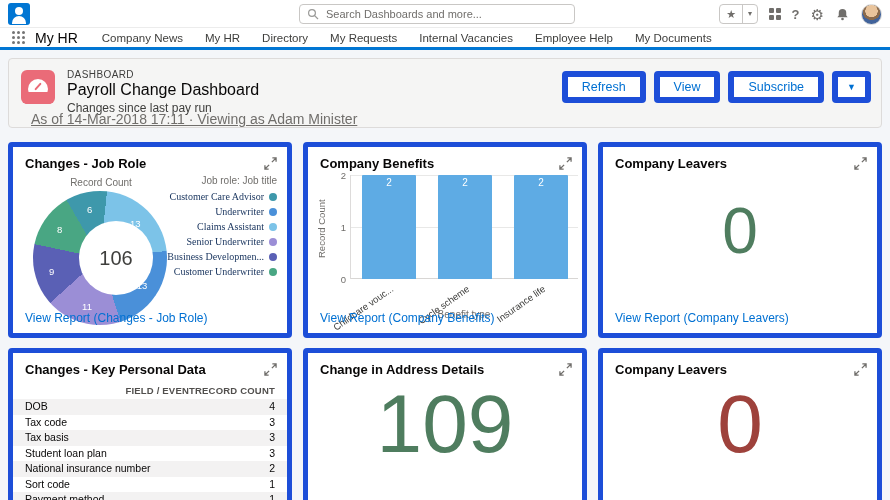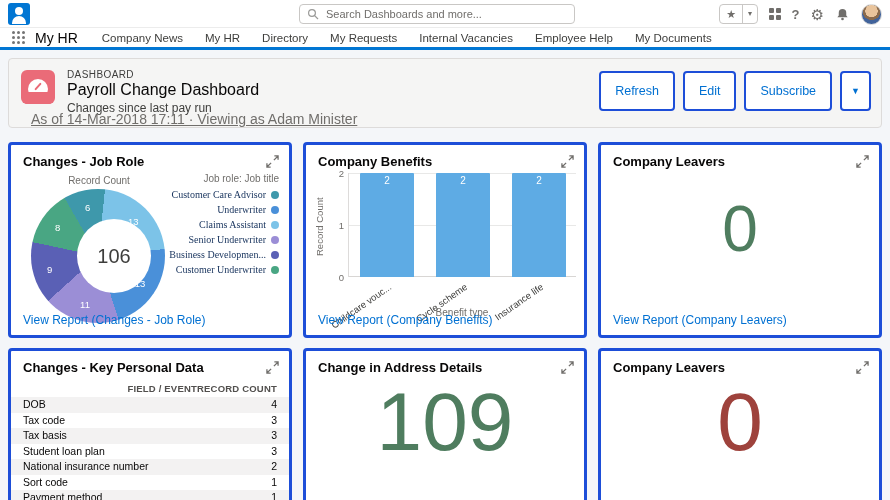--- a/index.html
+++ b/index.html
@@ -47,26 +47,26 @@
     border-radius:6px; overflow:hidden;}
   .gauge { position:absolute; left:7px; top:9px; width:20px; height:20px; background:#fff; border-radius:50%;}
   .gauge-cut { position:absolute; left:4px; top:22px; width:26px; height:14px; background:#ea6b78; }
   .needle { position:absolute; left:16px; top:12px; width:2px; height:9px; background:#ea6b78;
     transform:rotate(42deg); border-radius:1px;}
   .ph-type { position:absolute; left:58px; top:10px; font-size:10px; color:#3e3e3c; letter-spacing:.4px; }
   .ph-title { position:absolute; left:58px; top:22px; font-size:16px; color:#080707; }
   .ph-sub { position:absolute; left:58px; top:42px; font-size:12px; color:#3e3e3c; }
   .ph-meta { position:absolute; left:22px; top:52px; font-size:14px; color:#706e6b;text-decoration:underline; }
   .ph-actions { position:absolute; right:10px; top:12px; display:flex; gap:8px; }
-  .btn { height:40px; background:#fff; border:2px solid #1d4ed8; border-radius:4px; color:#0070d2;
+  .btn { height:32px; background:#fff; border:6px solid #1d4ed8; border-radius:4px; color:#0070d2;
     font-size:12.5px; padding:0 14px; cursor:pointer; font-family:"Liberation Sans", sans-serif;}
   .btn.caret-btn { padding:0 9px; font-size:9px; }
 
   
-  .card { position:absolute; background:#fff; border:3px solid #1d4ed8; border-radius:4px; }
+  .card { position:absolute; background:#fff; border:5px solid #1d4ed8; border-radius:4px; }
   .c-title { position:absolute; left:12px; top:9px; font-size:13px; font-weight:600; color:#080707; }
   .expand { position:absolute; right:10px; top:10px; width:13px; height:13px; cursor:pointer; }
   .c-link { position:absolute; left:12px; bottom:8px; font-size:12px; color:#0070d2; cursor:pointer;
     text-decoration:none; }
 
   .card1 { left:8px;  top:142px; width:284px; height:196px; }
   .card2 { left:303px; top:142px; width:284px; height:196px; }
   .card3 { left:598px; top:142px; width:284px; height:196px; }
   .card4 { left:8px;  top:348px; width:284px; height:200px; }
   .card5 { left:303px; top:348px; width:284px; height:200px; }
@@ -183,21 +183,21 @@
     <div class="gauge"></div>
       <div class="gauge-cut"></div>
       <div class="needle"></div>
   </div>
   <div class="ph-type">DASHBOARD</div>
   <div class="ph-title">Payroll Change Dashboard</div>
   <div class="ph-sub">Changes since last pay run</div>
   <div class="ph-meta">As of 14-Mar-2018 17:11 · Viewing as Adam Minister</div>
   <div class="ph-actions">
     <button class="btn">Refresh</button>
-    <button class="btn">Edit</button>
+    <button class="btn">View</button>
     <button class="btn">Subscribe</button>
     <button class="btn caret-btn">▼</button>
   </div>
 </div>
 
 <div class="card card1">
   <div class="c-title">Changes - Job Role</div>
   <svg class="expand" viewBox="0 0 14 14">
     <path d="M9 1h4v4M13 1L8.5 5.5M5 13H1V9M1 13l4.5-4.5" stroke="#706e6b" stroke-width="1.4" fill="none"></path>
   </svg>

